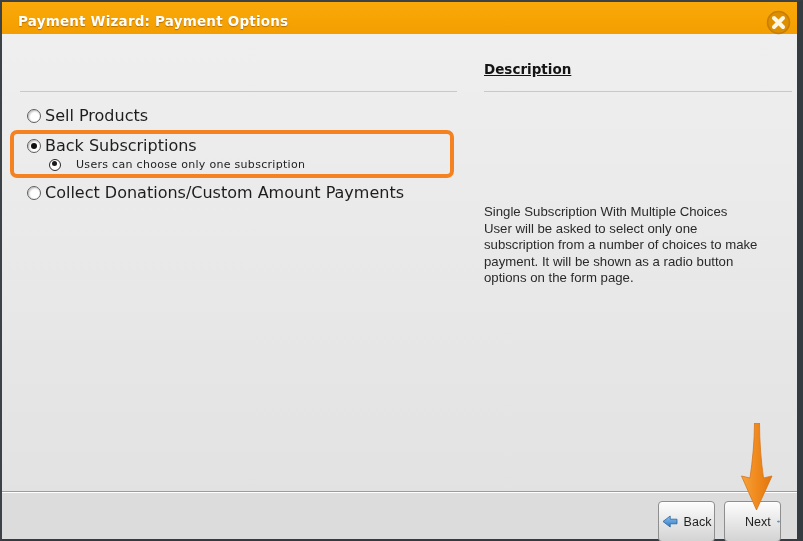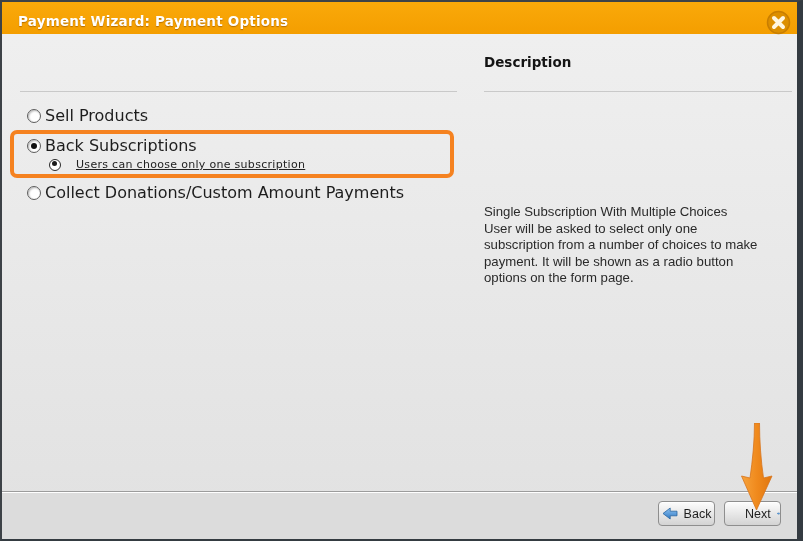--- a/index.html
+++ b/index.html
@@ -52,42 +52,42 @@
   .radio.small{width:12px;height:12px;border:1.6px solid #2b2b2b;box-shadow:none;}
   .radio.small.checked::after{width:5px;height:5px;margin:1.9px;background:#1a1a1a;}
   .opt-label{
     margin-left:4px;
     font-family:"DejaVu Sans", sans-serif;
     font-size:16px;color:#1d1d1d;white-space:nowrap;
   }
   .sub-label{
     margin-left:15px;
     font-family:"DejaVu Sans", sans-serif;
-    font-size:11px;color:#222;white-space:nowrap;letter-spacing:.3px;text-decoration:underline;
+    font-size:11px;color:#222;white-space:nowrap;letter-spacing:.3px;
   }
   .highlight-box{
     position:absolute;left:8px;top:128px;width:444px;height:48px;
     border:4px solid #f58220;border-radius:7px;box-sizing:border-box;
     pointer-events:none;
   }
   
   .desc-para{
     position:absolute;left:482px;width:312px;
     font-size:13.2px;line-height:16.6px;color:#2a2a2a;
     white-space:pre-line;
   }
   
   .footer{
     position:absolute;left:0;right:0;bottom:0;height:47px;
     background:#dcdcdc;
     border-top:1px solid #9c9c9c;
     box-shadow:inset 0 1px 0 #ffffff;
   }
   .btn{
-    position:absolute;top:9px;height:25px;
+    position:absolute;top:9px;height:41px;
     display:flex;align-items:center;justify-content:center;gap:6px;
     border:1px solid #8e8e8e;border-radius:4px;
     background:linear-gradient(#fdfdfd,#d3d3d3);
     font-size:12.5px;color:#1e1e1e;cursor:pointer;
     box-shadow:inset 0 1px 0 rgba(255,255,255,.8);
     box-sizing:border-box;
     text-align:right;
   }
   .btn-back{left:656px;width:57px;}
   .btn-next{left:722px;width:57px;padding-left:20px;}
@@ -126,21 +126,21 @@
   <div class="opt-row" style="left:47px;top:156px;">
     <span class="radio small checked"></span>
     <span class="sub-label">Users can choose only one subscription</span>
   </div>
 
   <div class="opt-row" style="left:25px;top:181px;">
     <span class="radio"></span>
     <span class="opt-label">Collect Donations/Custom Amount Payments</span>
   </div>
 
-  <div class="section-heading" style="left:482px;top:52px;">Description</div>
+  <div class="section-heading" style="left:482px;top:59px;text-decoration:underline;">Description</div>
   <div class="rule" style="left:482px;top:89px;width:308px;"></div>
 
   <div class="desc-para" style="top:202px;">Single Subscription With Multiple Choices
 User will be asked to select only one
 subscription from a number of choices to make
 payment. It will be shown as a radio button
 options on the form page.</div>
 
   <div class="footer">
     <div class="btn btn-back">

